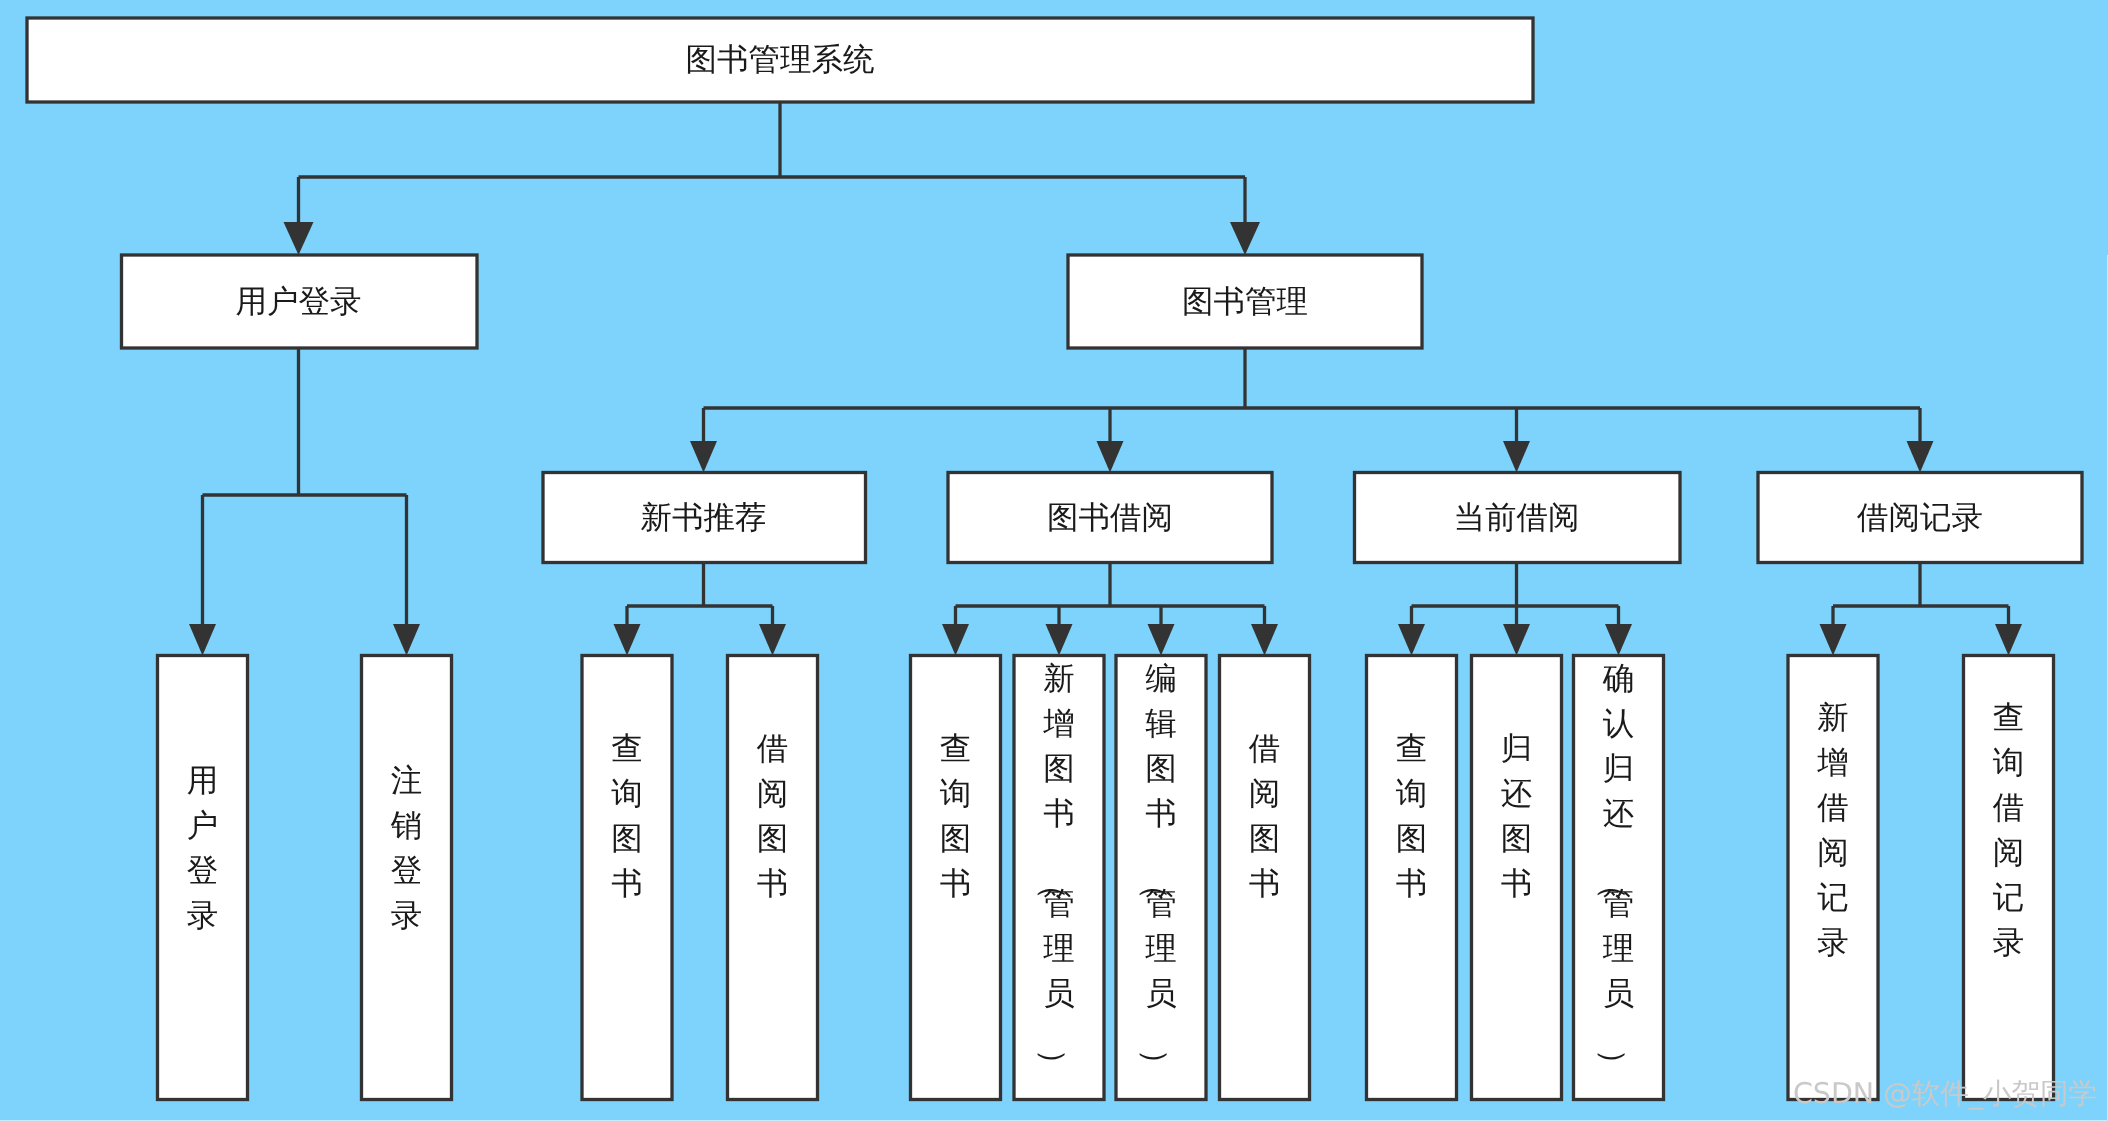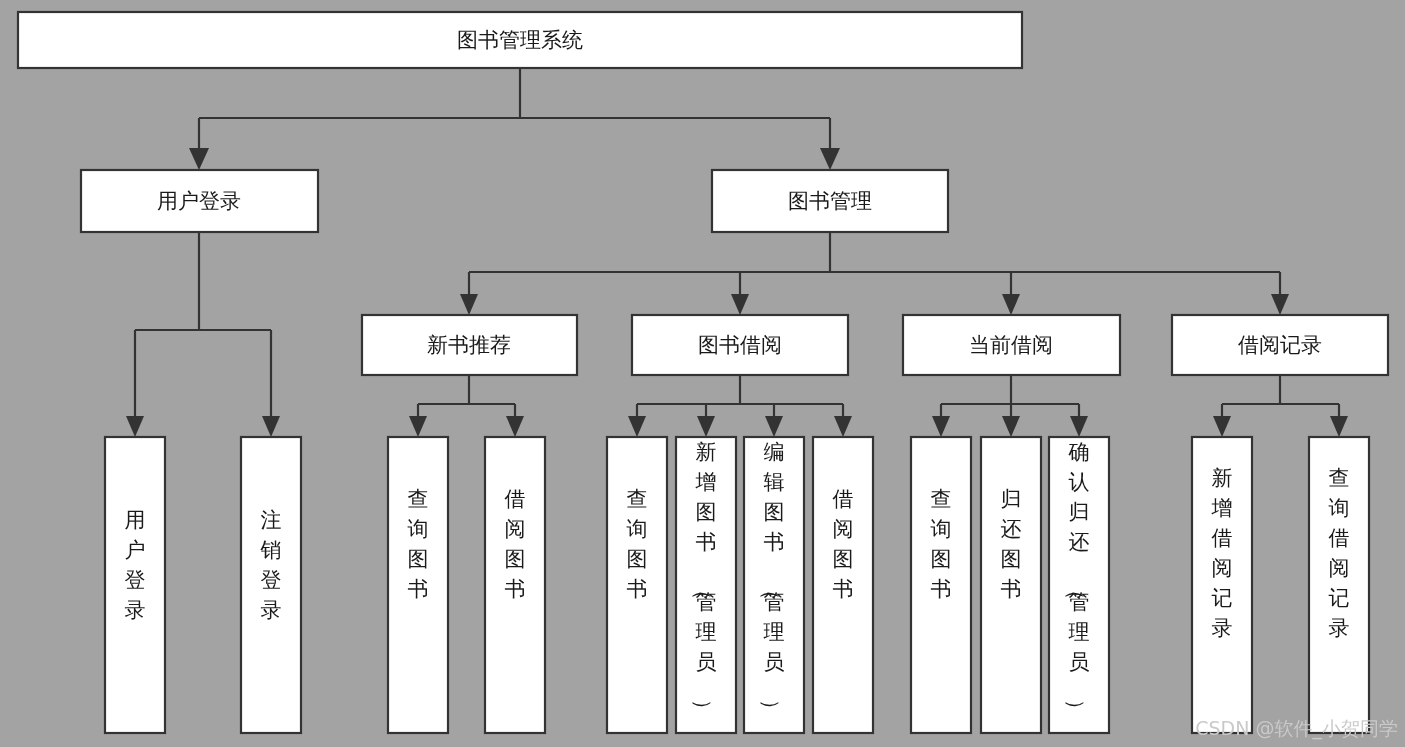--- a/index.html
+++ b/index.html
@@ -8,21 +8,21 @@
     padding: 0;
     background: #ffffff;
   }
   body {
     font-family: "DejaVu Sans", "Liberation Sans", sans-serif;
   }
   #diagram-root {
     position: relative;
     width: 1405px;
     height: 747px;
-    background: #a3a3a3;
+    background: #7dd3fc;
     overflow: hidden;
   }
   svg#tree-svg {
     position: absolute;
     left: 0;
     top: 0;
     width: 1405px;
     height: 747px;
     display: block;
   }

